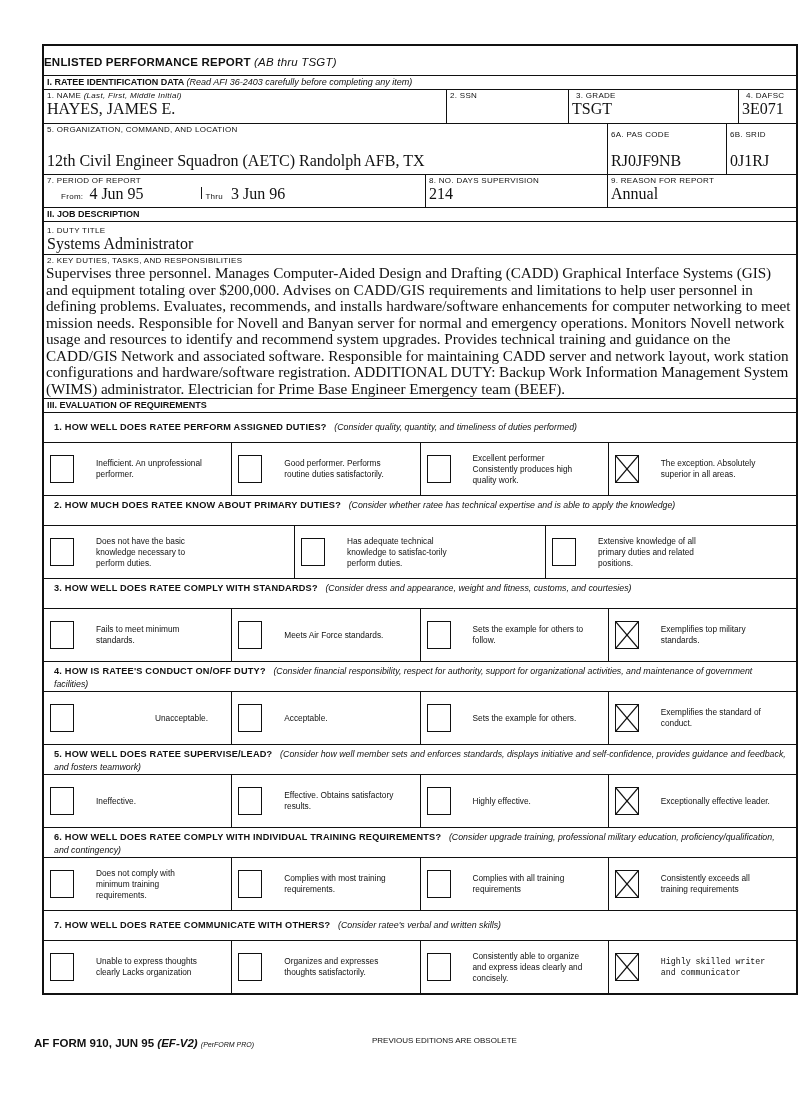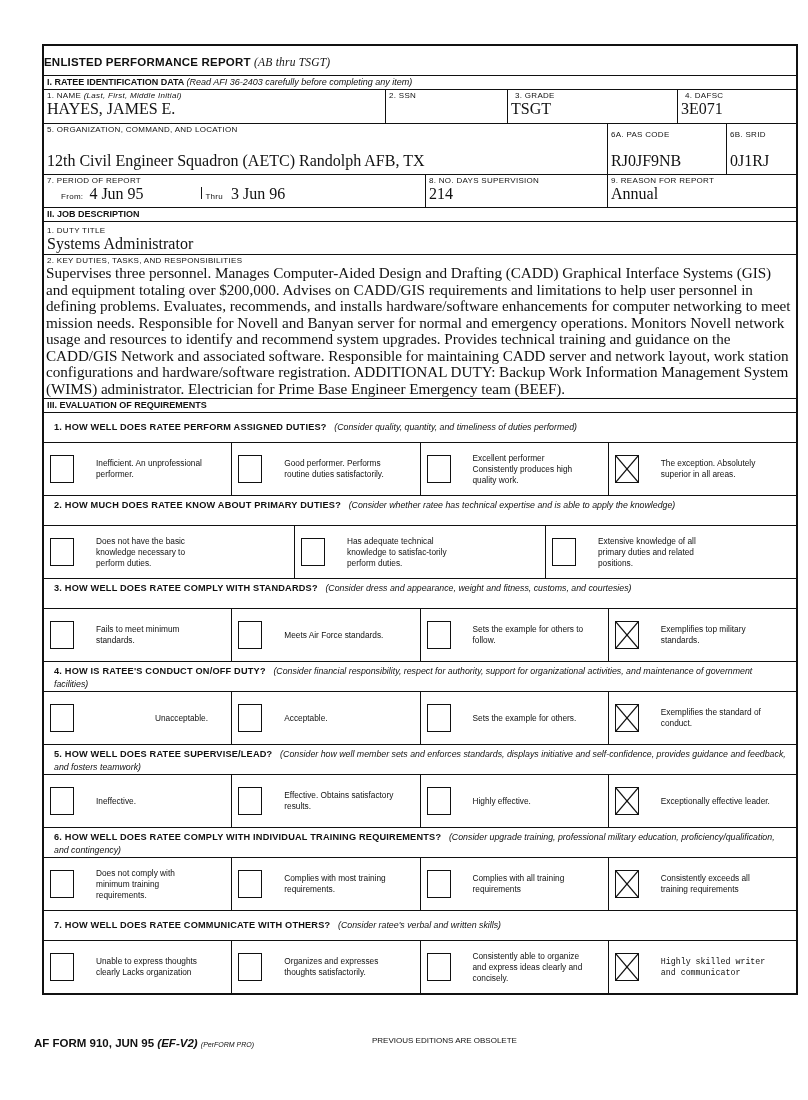--- a/index.html
+++ b/index.html
@@ -8,21 +8,21 @@
   .form { position:absolute; left:42px; top:44px; width:752px; border:2px solid #111; border-top:2px solid #111; }
   .row { display:flex; border-bottom:1.5px solid #111; box-sizing:border-box; }
   .cell { box-sizing:border-box; padding:1px 3px; position:relative; }
   .vb { border-right:1.5px solid #111; }
   .lbl { font-family:"Liberation Sans", sans-serif; font-size:8px; text-transform:uppercase; letter-spacing:0.3px; line-height:9px; }
   .lbl i { text-transform:none; }
   .val { font-family:"Liberation Serif", serif; font-size:16px; line-height:17px; }
   .sec { font-family:"Liberation Sans", sans-serif; font-size:9px; font-weight:bold; padding:1px 3px; line-height:11px; }
   .sec i { font-weight:normal; }
   .title { text-align:center; font-family:"Liberation Sans", sans-serif; font-size:11.5px; font-weight:bold; height:30px; line-height:32px; letter-spacing:0.2px; }
-  .title i { font-weight:normal;font-family:Liberation Serif, serif; }
+  .title i { font-weight:normal; }
   .duties { font-family:"Liberation Serif", serif; font-size:15.2px; line-height:16.5px; padding:0 2px 1px 2px; letter-spacing:-0.05px; }
   .q-head { font-family:"Liberation Sans", sans-serif; font-size:9.2px; padding:8px 8px 0 10px; line-height:13px; height:30px; box-sizing:border-box; border-bottom:1.5px solid #111; }
   .q-head b { letter-spacing:0.2px; }
   .q-head i { font-size:8.8px; }
   .q-head.two { height:30px; padding-top:3px; }
   .opts { display:flex; height:52px; border-bottom:1.5px solid #111; }
   .opt { flex:1; display:flex; align-items:center; box-sizing:border-box; border-right:1.5px solid #111; padding-left:6px; }
   .opt:last-child { border-right:none; }
   .box { width:24px; height:28px; border:1.6px solid #111; box-sizing:border-box; flex:none; position:relative; }
   .box svg { position:absolute; left:0; top:0; width:100%; height:100%; }
@@ -39,21 +39,21 @@
 <div class="form">
   <div class="row title">
     <span>ENLISTED PERFORMANCE REPORT</span>&nbsp;<i>(AB thru TSGT)</i>
   </div>
 
   <div class="row">
     <div class="sec"><span>I. RATEE IDENTIFICATION DATA</span> <i>(Read AFI 36-2403 carefully before completing any item)</i></div>
   </div>
 
   <div class="row" style="height:34px">
-    <div class="cell vb" style="width:342px">
+    <div class="cell vb" style="width:403px">
       <div class="lbl"><span>1. NAME</span> <i>(Last, First, Middle Initial)</i></div>
       <div class="val">HAYES, JAMES E.</div>
     </div>
     <div class="cell vb" style="width:122px">
       <div class="lbl">2. SSN</div>
       <div class="val"></div>
     </div>
     <div class="cell vb" style="width:170px">
       <div class="lbl" style="padding-left:4px">3. GRADE</div>
       <div class="val">TSGT</div>

